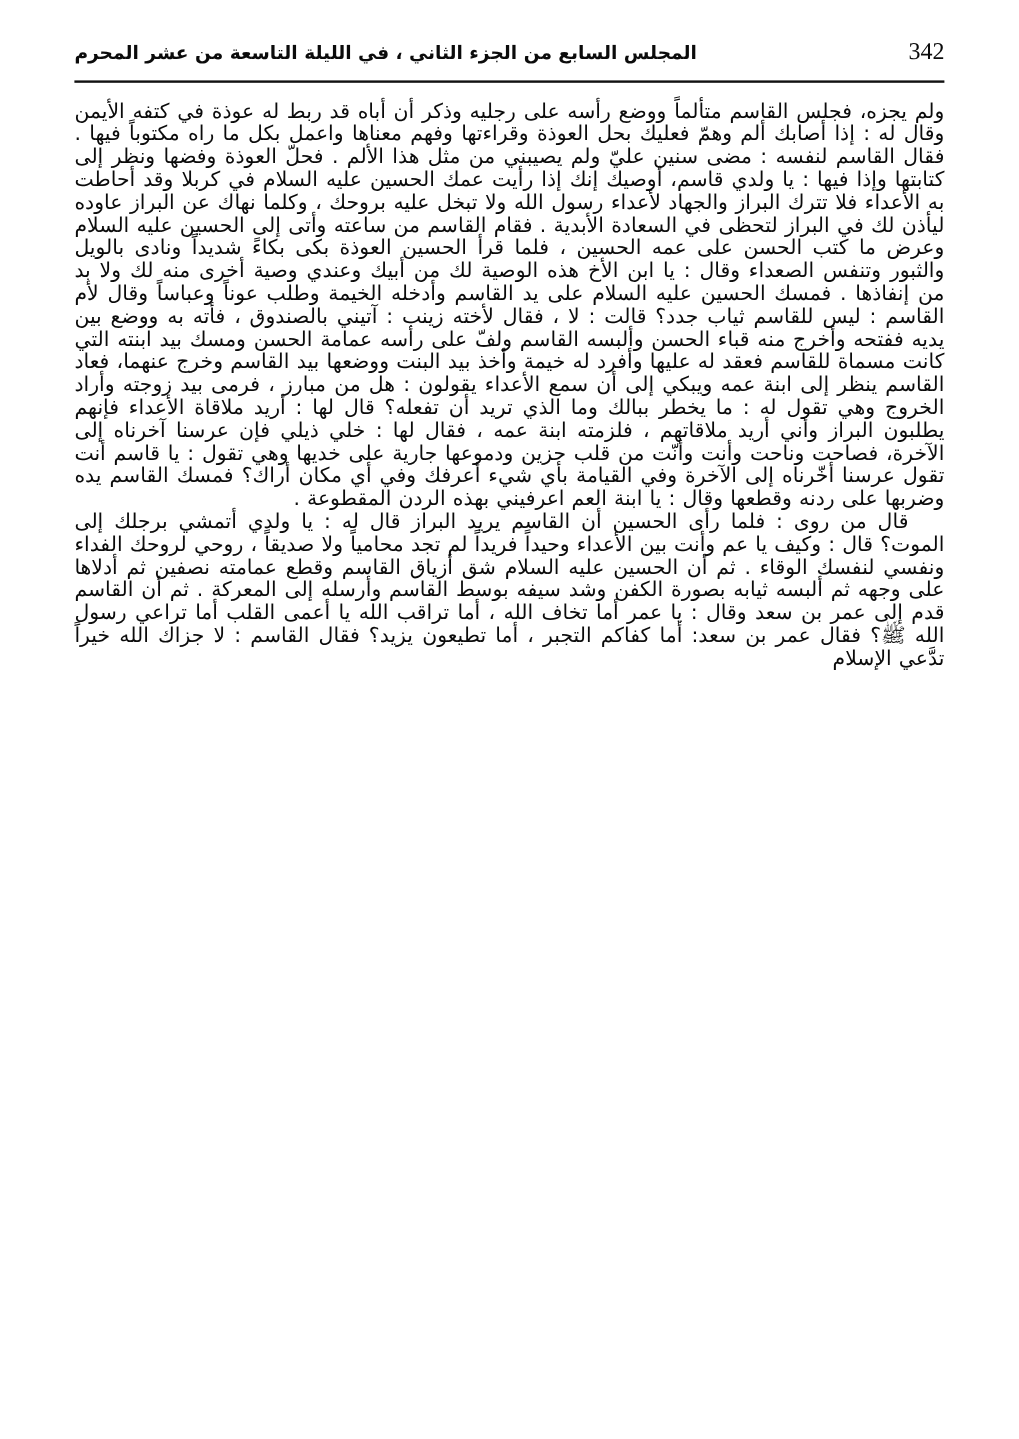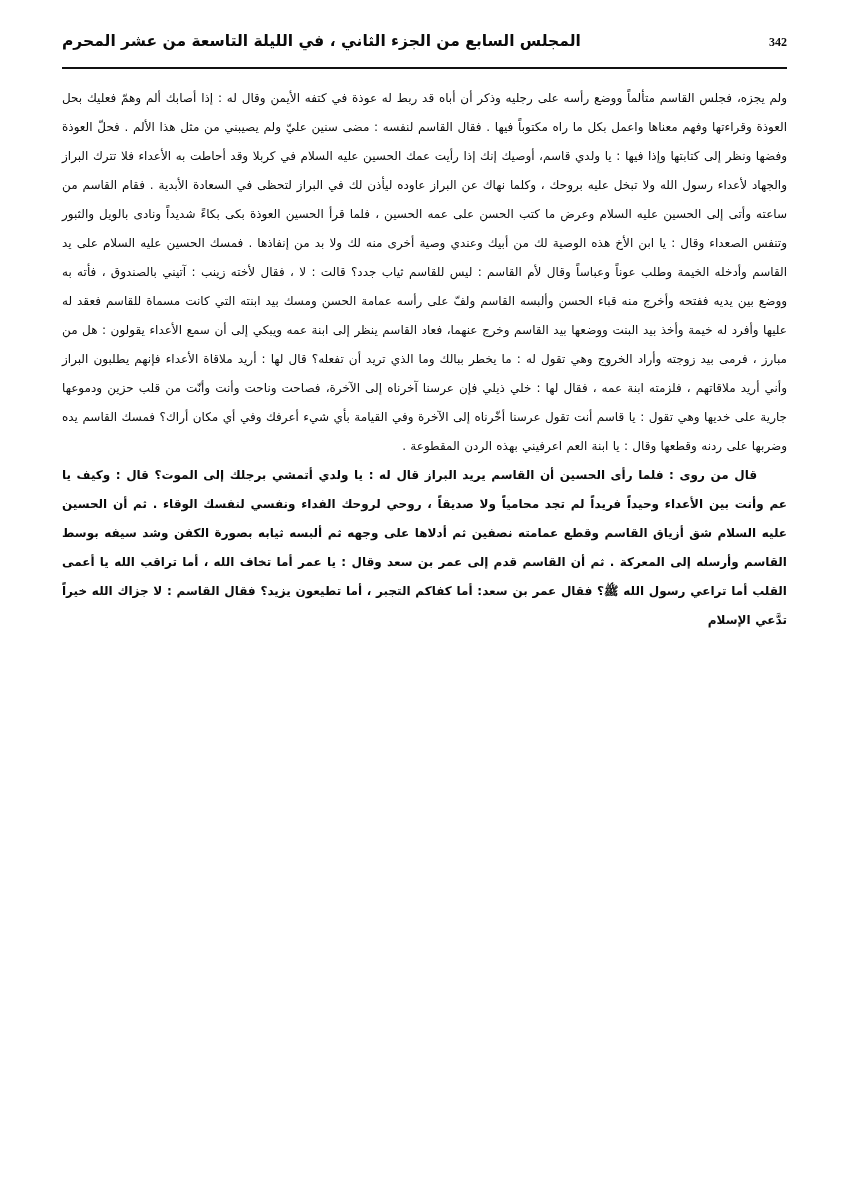--- a/index.html
+++ b/index.html
@@ -28,22 +28,22 @@
     justify-content: space-between;
   }
   .header-title {
     font-size: 15.5px;
     font-weight: bold;
     letter-spacing: 0px;
     white-space: nowrap;
     direction: rtl;
   }
   .page-number {
-    font-size: 12px;
-    font-weight: bold;
+    font-size: 20px;
+    font-weight: normal;
     font-family: "Liberation Serif", serif;
     direction: ltr;
   }
   .rule {
     position: absolute;
     top: 63px;
     right: 62px;
     left: 62px;
     height: 1.6px;
     background: #111111;
@@ -52,28 +52,27 @@
     position: absolute;
     top: 80px;
     right: 62px;
     left: 62px;
     direction: rtl;
     text-align: justify;
     text-align-last: right;
   }
   p.para {
     margin: 0;
-    font-size: 12px;
-    line-height: 29px;
+    font-size: 17px;
+    line-height: 19px;
     text-indent: 0;
     word-spacing: 0.5px;
   }
   p.indent {
     text-indent: 30px;
-    font-weight: bold;
   }
   p.bold {
     font-weight: bold;
   }
 </style>
 </head>
 <body>
 
 <div class="page">
 

